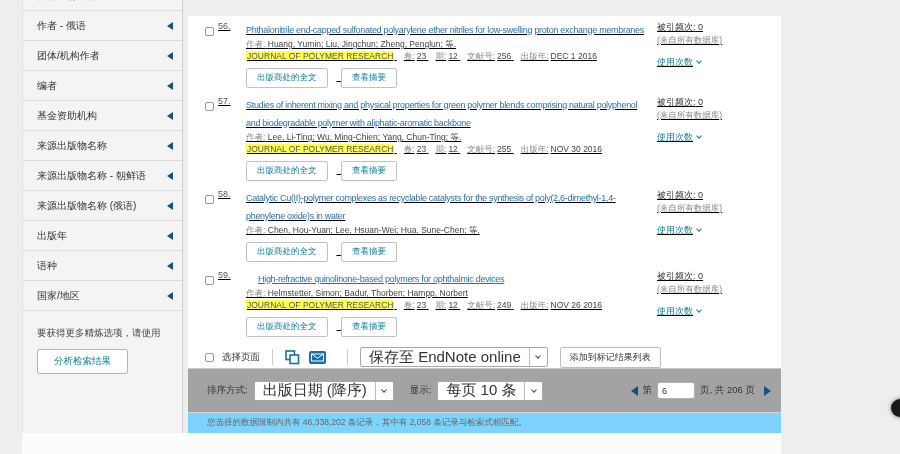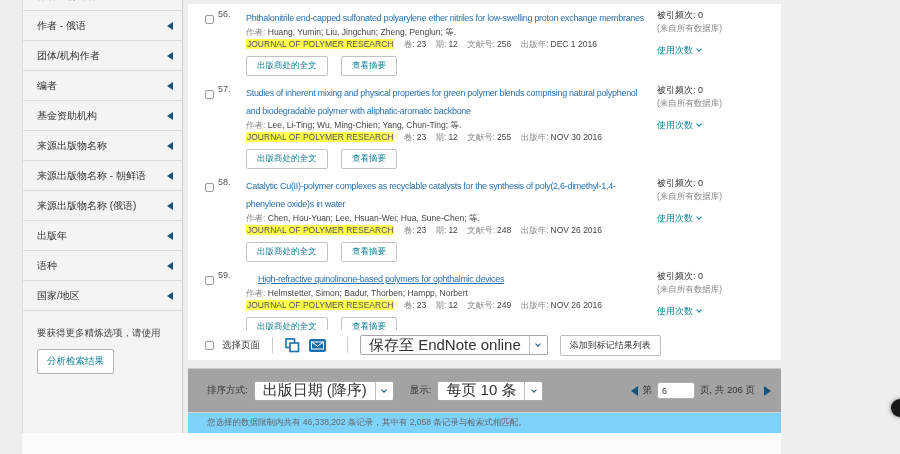--- a/index.html
+++ b/index.html
@@ -11,24 +11,24 @@
   .sidebar { position:absolute; left:22px; top:0; width:161px; height:433px;
              background:#f4f4f4; border-left:1px solid #e2e2e2; border-right:1px solid #cfcfcf; overflow:hidden; }
   .side-items { margin-top:-19px; }
   .side-item { height:30px; border-bottom:1px solid #dcdcdc; display:flex; align-items:center;
                justify-content:space-between; padding:0 9px 0 14px; cursor:pointer; }
   .side-item .lab { font-size:10px; color:#333; white-space:nowrap; }
   .tri-left { width:0; height:0; border-top:4px solid transparent; border-bottom:4px solid transparent;
               border-right:6px solid #16527c; flex:none; }
   .side-hint { margin:16px 0 0 14px; font-size:9.5px; color:#444; white-space:nowrap; }
   .analyze-btn { margin:9px 0 0 14px; display:inline-block; background:#fff; border:1px solid #b5b5b5;
-                 border-radius:2px; padding:5px 9px; font-size:9.5px; color:#0e7f95; cursor:pointer; }
-
-  
-  .main { position:absolute; left:188px; top:4px; width:593px; height:356px; background:#fff; overflow:hidden; }
+                 border-radius:2px; padding:5px 16px; font-size:9.5px; color:#0e7f95; cursor:pointer; }
+
+  
+  .main { position:absolute; left:188px; top:16px; width:593px; height:356px; background:#fff; overflow:hidden;text-decoration:underline; }
   .results { padding-top:3px; }
   .result { display:flex; margin-bottom:6px; }
   .rcheck { width:30px; flex:none; padding:3px 0 0 17px; }
   .cb { display:inline-block; width:9px; height:9px; background:#fbfbfb; border:1px solid #9a9a9a;
         border-radius:2px; cursor:pointer; }
   .rnum { width:28px; flex:none; font-size:9px; color:#555; padding-top:2px; }
   .rbody { flex:1; min-width:0; padding-right:4px; }
   .rcite { width:124px; flex:none; padding-top:2px; }
   .title { display:inline; font-size:9px; letter-spacing:-0.3px; color:#2a70ad; line-height:12px;
            text-decoration:none; cursor:pointer; }
@@ -196,27 +196,20 @@
           <div class="usage"><span>使用次数</span><span class="chev"></span></div>
         </div>
       </div>
 
       <div class="result">
         <div class="rcheck"><span class="cb"></span></div>
         <div class="rnum">58.</div>
         <div class="rbody">
           <a class="title">Catalytic Cu(II)-polymer complexes as recyclable catalysts for the synthesis of poly(2,6-dimethyl-1,4-phenylene oxide)s in water</a>
           <div class="meta"><span class="lbl">作者:</span> <span>Chen, Hou-Yuan; Lee, Hsuan-Wei; Hua, Sune-Chen; 等.</span></div>
-          <div class="jline">
-            <span class="hl">JOURNAL OF POLYMER RESEARCH</span>
-            <span class="jl-label">卷:</span><span class="jl-val">23</span>
-            <span class="jl-label">期:</span><span class="jl-val">12</span>
-            <span class="jl-label">文献号:</span><span class="jl-val">248</span>
-            <span class="jl-label">出版年:</span><span class="jl-val">NOV 26 2016</span>
-          </div>
           <div class="btn-row">
             <span class="rbtn">出版商处的全文</span>
             <span class="rbtn">查看摘要</span>
           </div>
         </div>
         <div class="rcite">
           <div class="cite-line"><span>被引频次:</span> <span>0</span></div>
           <div class="cite-src">(来自所有数据库)</div>
           <div class="usage"><span>使用次数</span><span class="chev"></span></div>
         </div>

